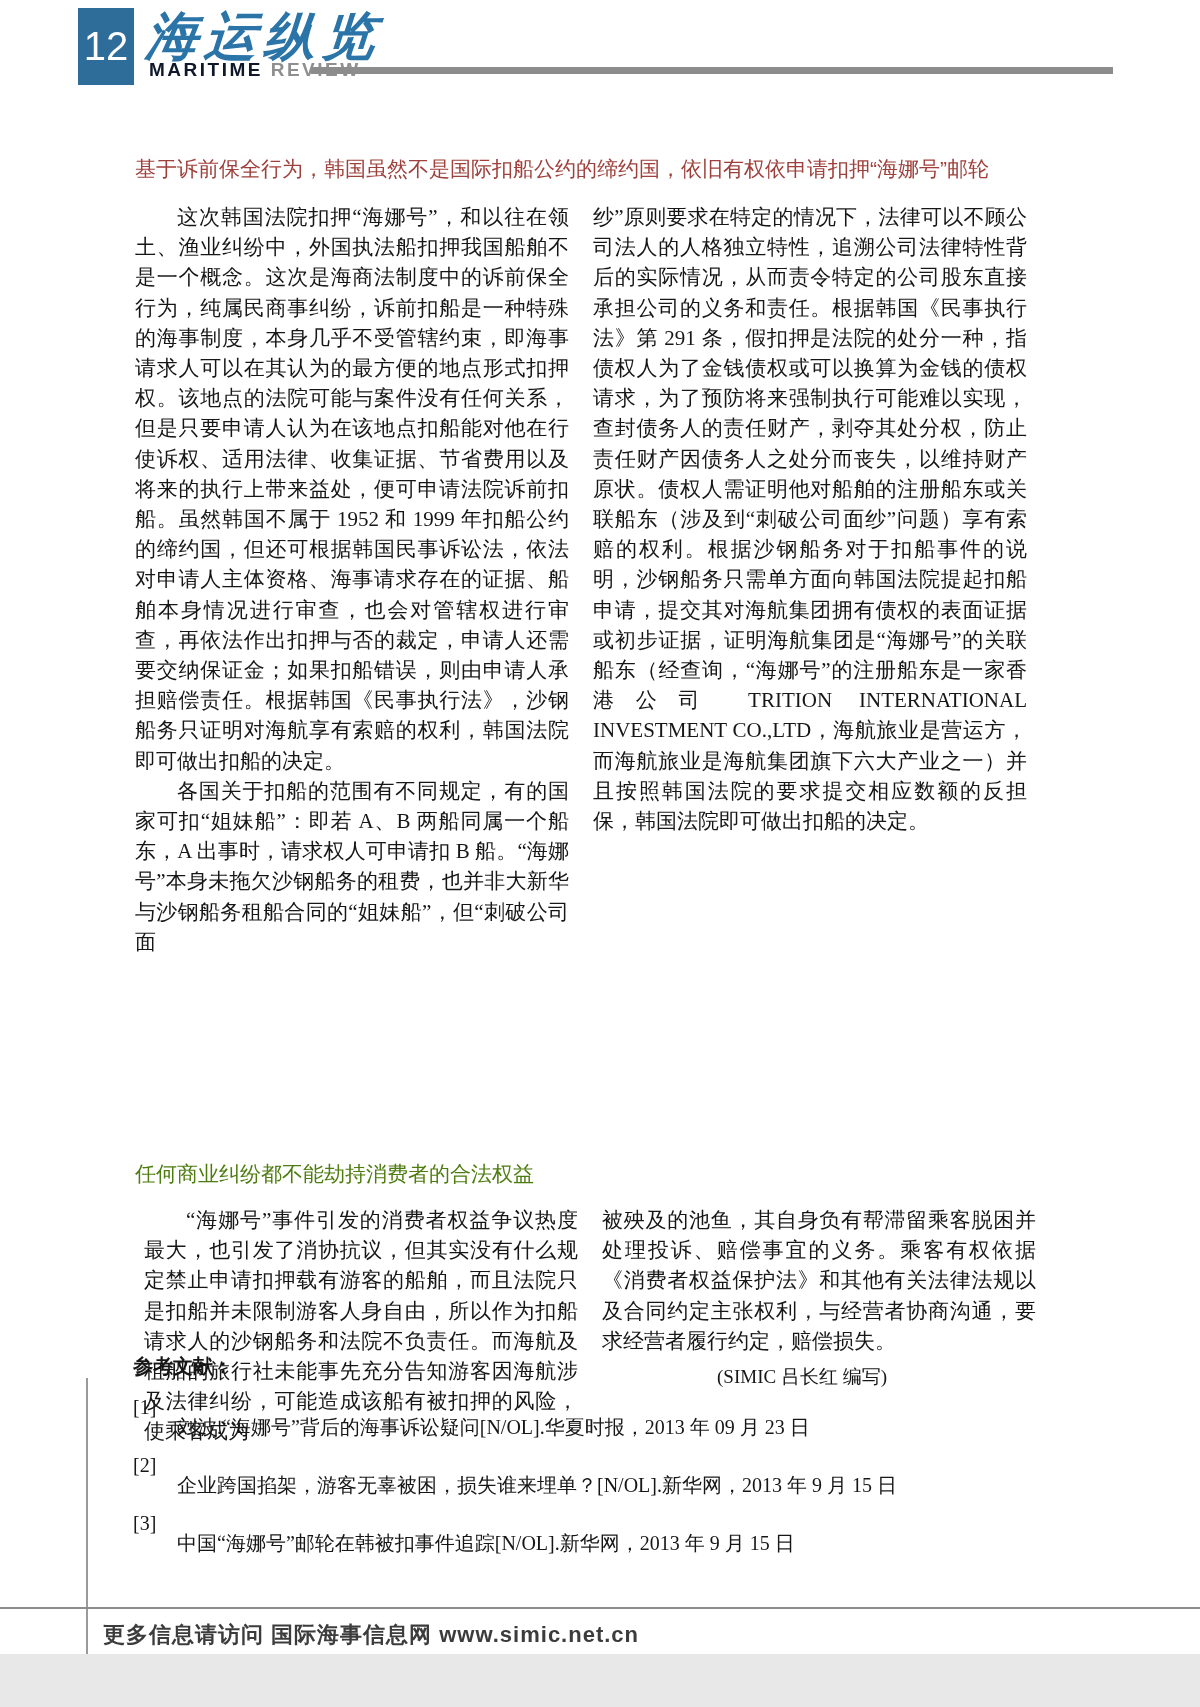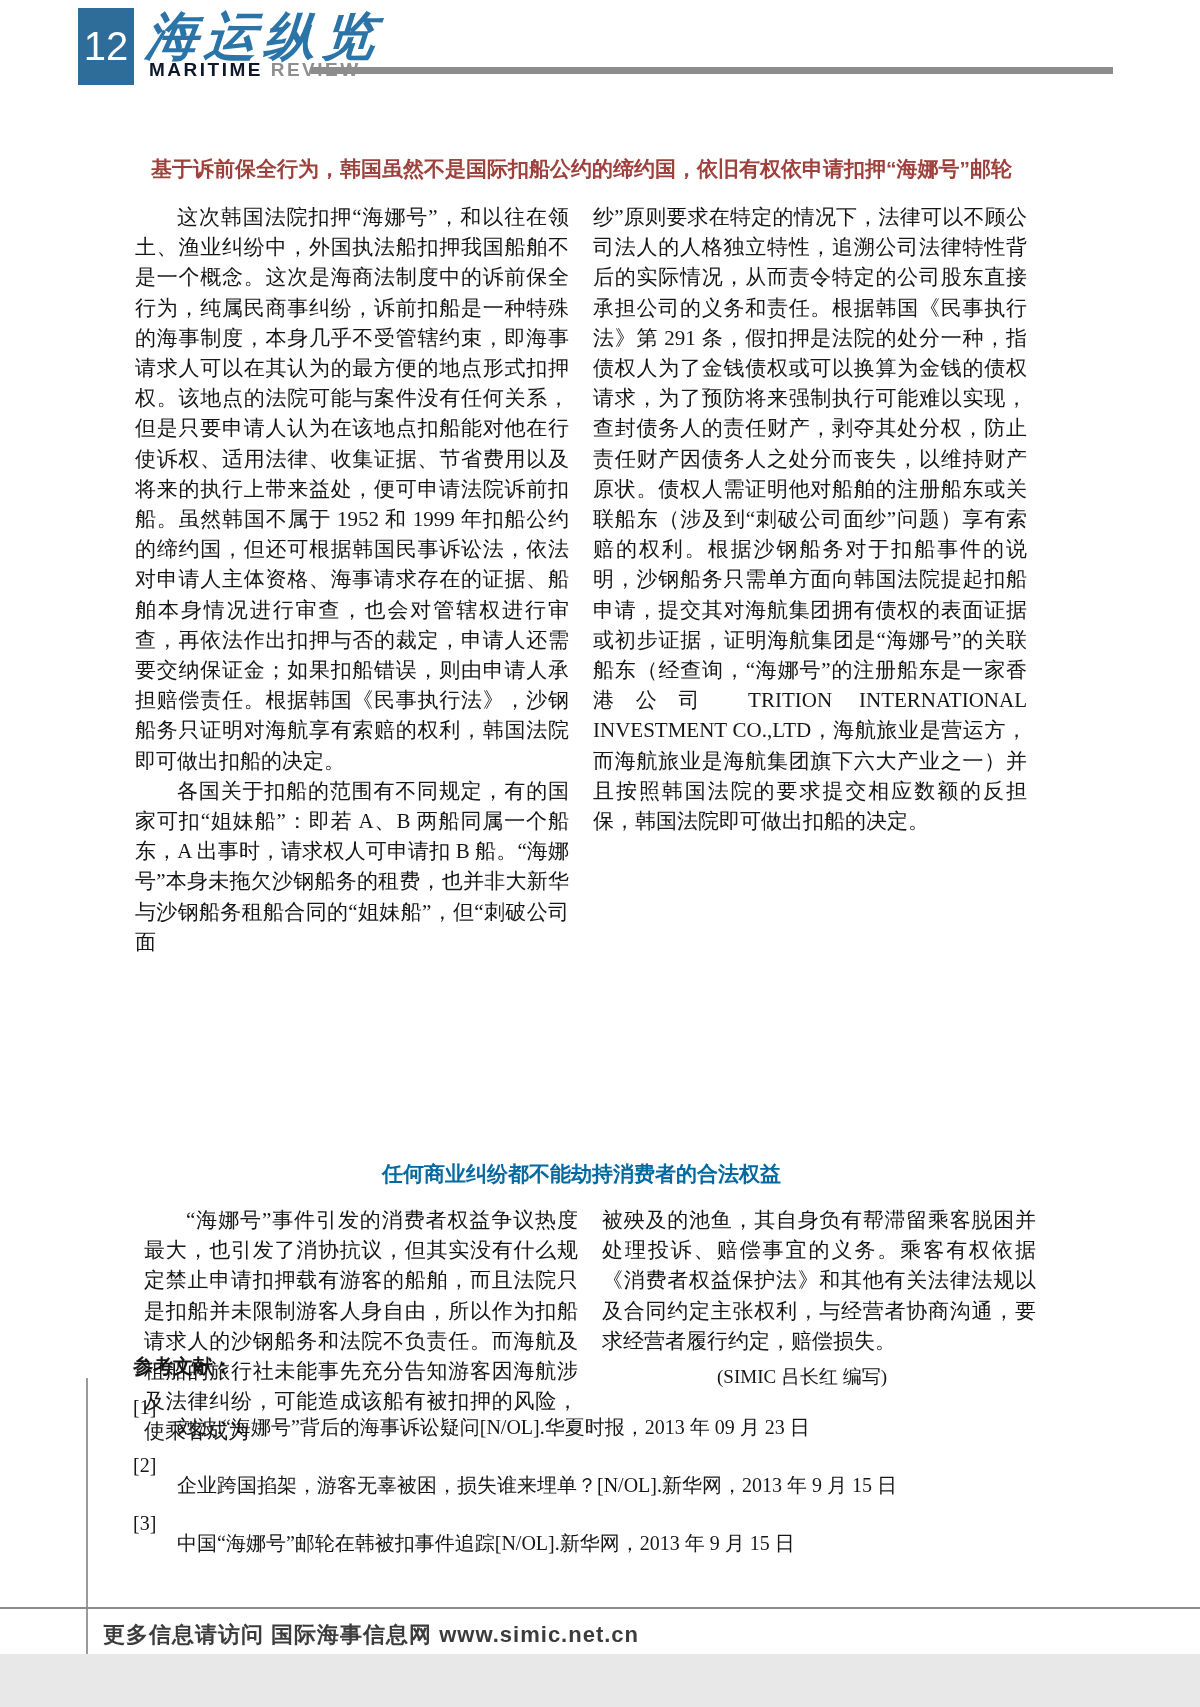--- a/index.html
+++ b/index.html
@@ -31,25 +31,25 @@
     font-size:19px;font-weight:bold;letter-spacing:2.5px;white-space:nowrap;
   }
   .subtitle .w1{color:#0f172a;}
   .subtitle .w2{color:#8f8f8f;}
   .header-bar{
     position:absolute;left:311px;top:67px;width:802px;height:7px;background:#8c8c8c;
   }
   
   .h-red{
     position:absolute;left:135px;width:893px;
-    text-align:center;font-family:"Liberation Sans","DejaVu Sans",sans-serif;
-    font-weight:bold;font-size:21px;white-space:nowrap;
+    font-family:"Liberation Sans","DejaVu Sans",sans-serif;
+    font-weight:normal;font-size:21px;white-space:nowrap;
   }
   .h1{top:155px;color:#9e403c;}
-  .h2{top:1160px;color:#0369a1;}
+  .h2{top:1160px;color:#4d7c0f;}
   .cols{
     position:absolute;left:135px;width:893px;
     display:flex;gap:24px;
   }
   .cols1{top:202px;}
   .cols2{top:1205px;margin-left:9px;}
   .col{width:434px;}
   .para{
     margin:0;font-size:21px;line-height:30.2px;
     text-align:justify;text-indent:2em;

